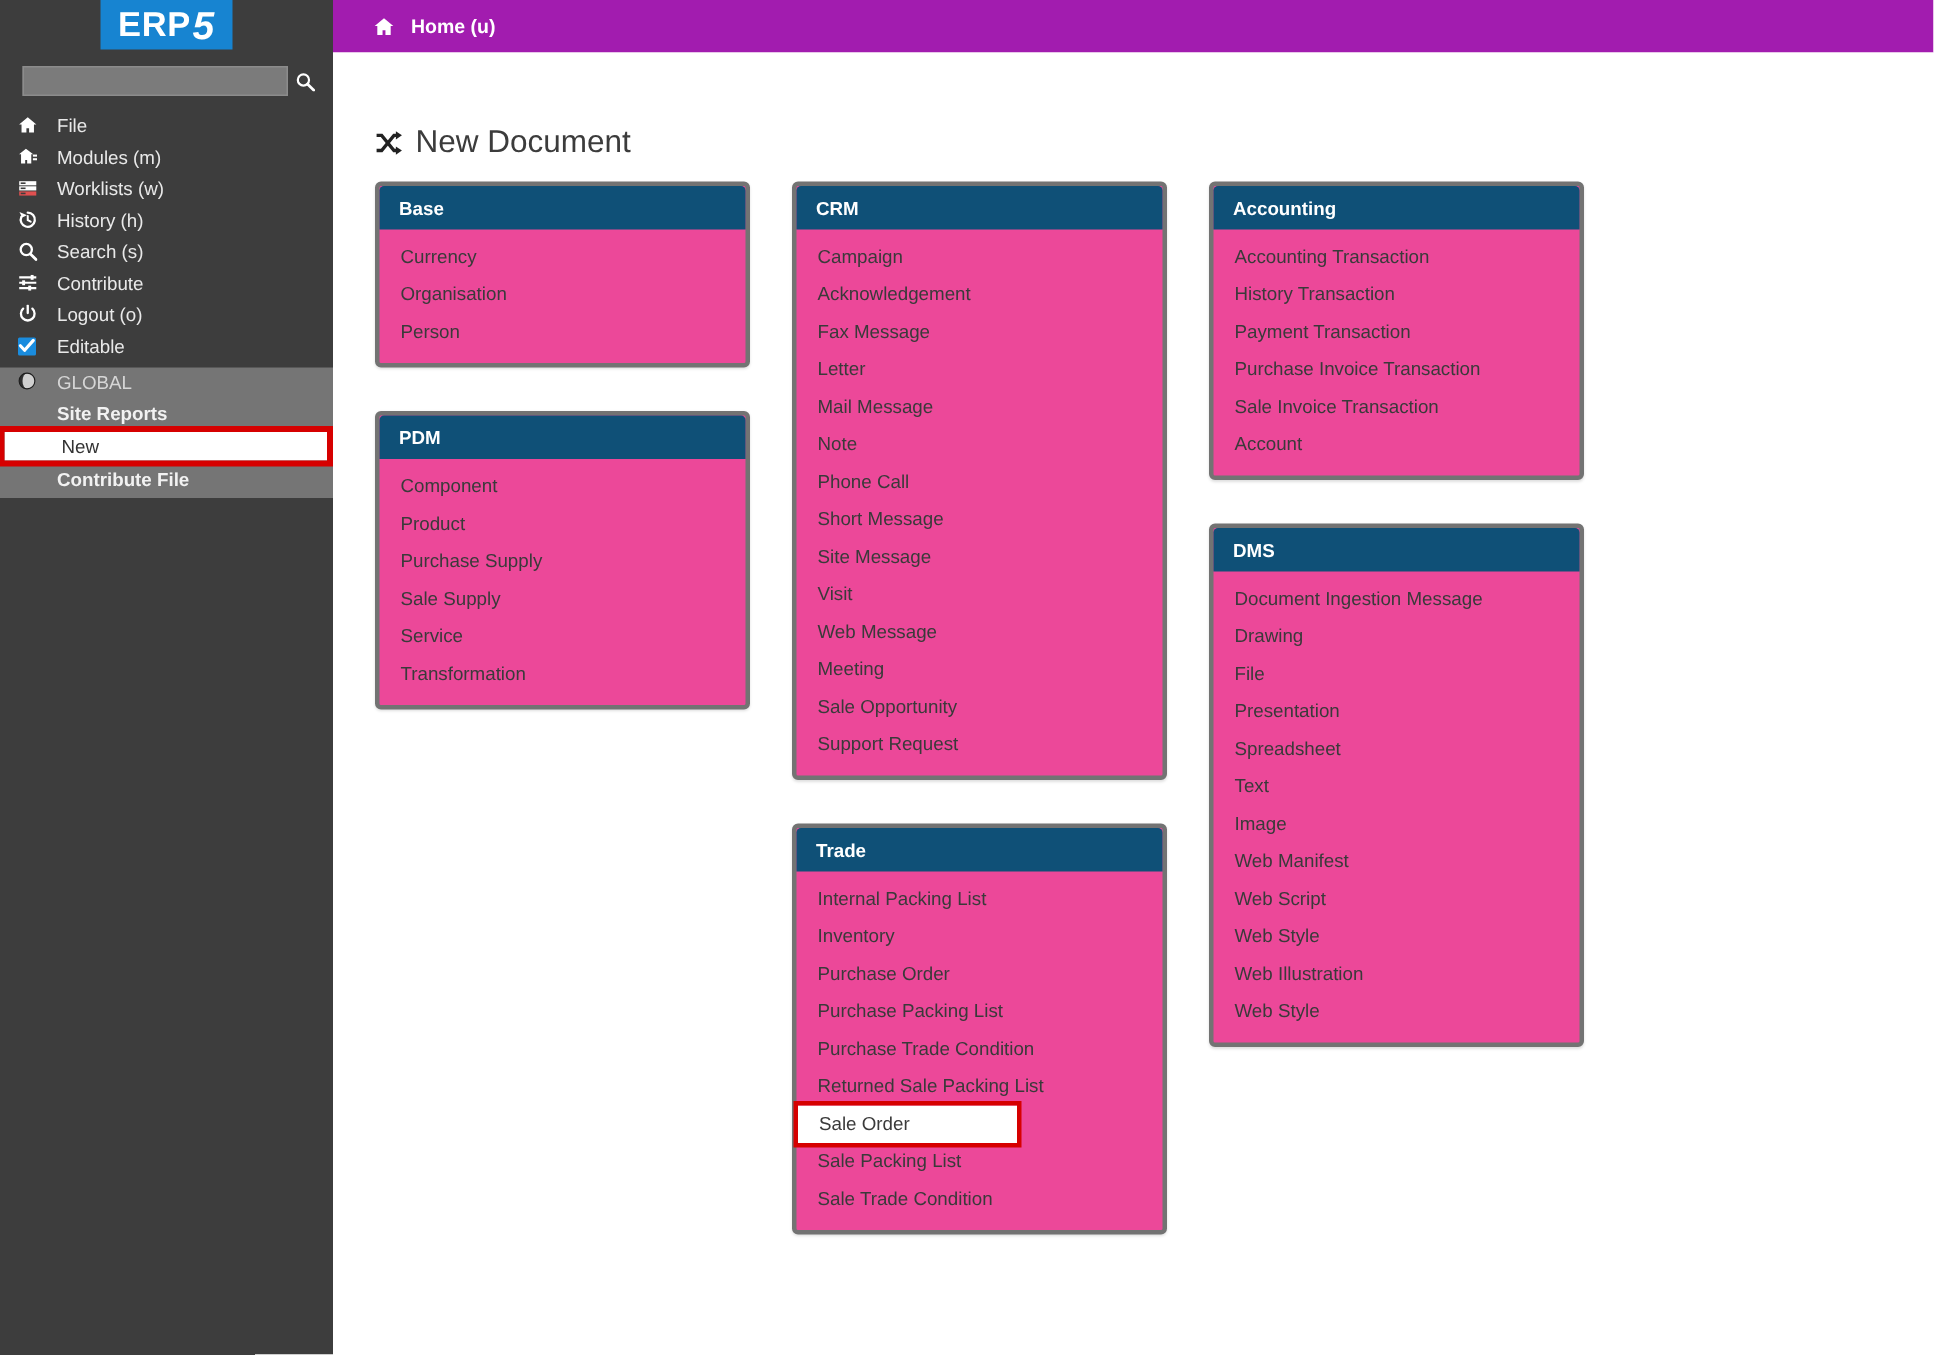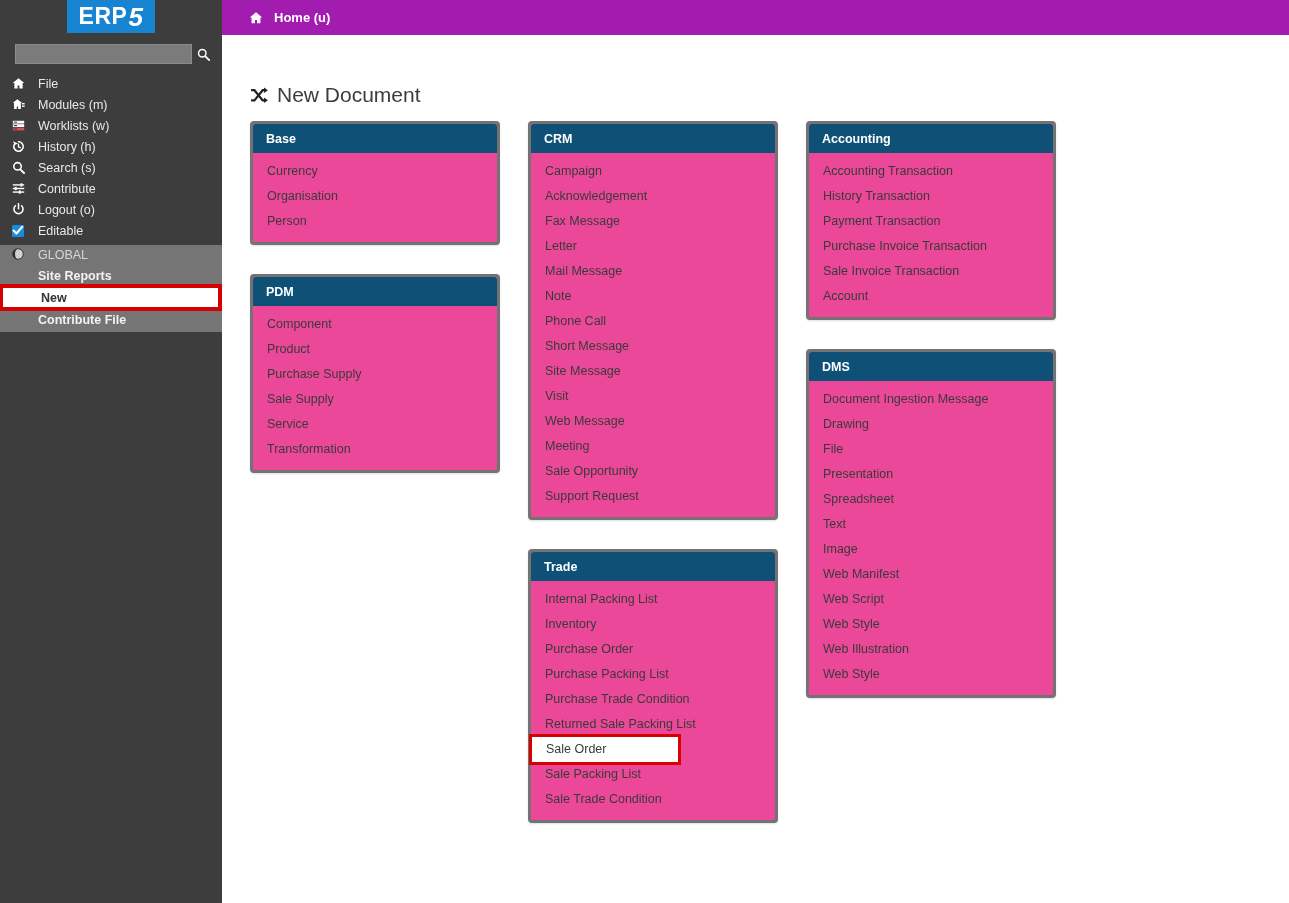--- a/index.html
+++ b/index.html
@@ -74,21 +74,21 @@
     font-size: 12.5px; color: #d6d6d6;
   }
   .global-head .nav-ico { width: 26px; min-width: 26px; color: #2f2f2f; }
   .global-head .nav-ico svg { width: 12px; height: 12px; }
   .sub-item {
     height: 21px; display: flex; align-items: center;
     padding-left: 38px; font-size: 12.5px;
     color: #f2f2f2; font-weight: 700; cursor: pointer;
   }
   .sub-item.hl {
-    background: #ffffff; color: #333333; font-weight: 700;
+    background: #ffffff; color: #333333; font-weight: 400;
     outline: 4px solid #d60000; outline-offset: 0;
     margin: 2px 4px 2px 3px; height: 19px;
     position: relative; z-index: 3;
   }
 
   
   #topbar {
     position: absolute; left: 222px; top: 0;
     width: 1067px; height: 35px;
     background: #a21caf; color: #ffffff;

